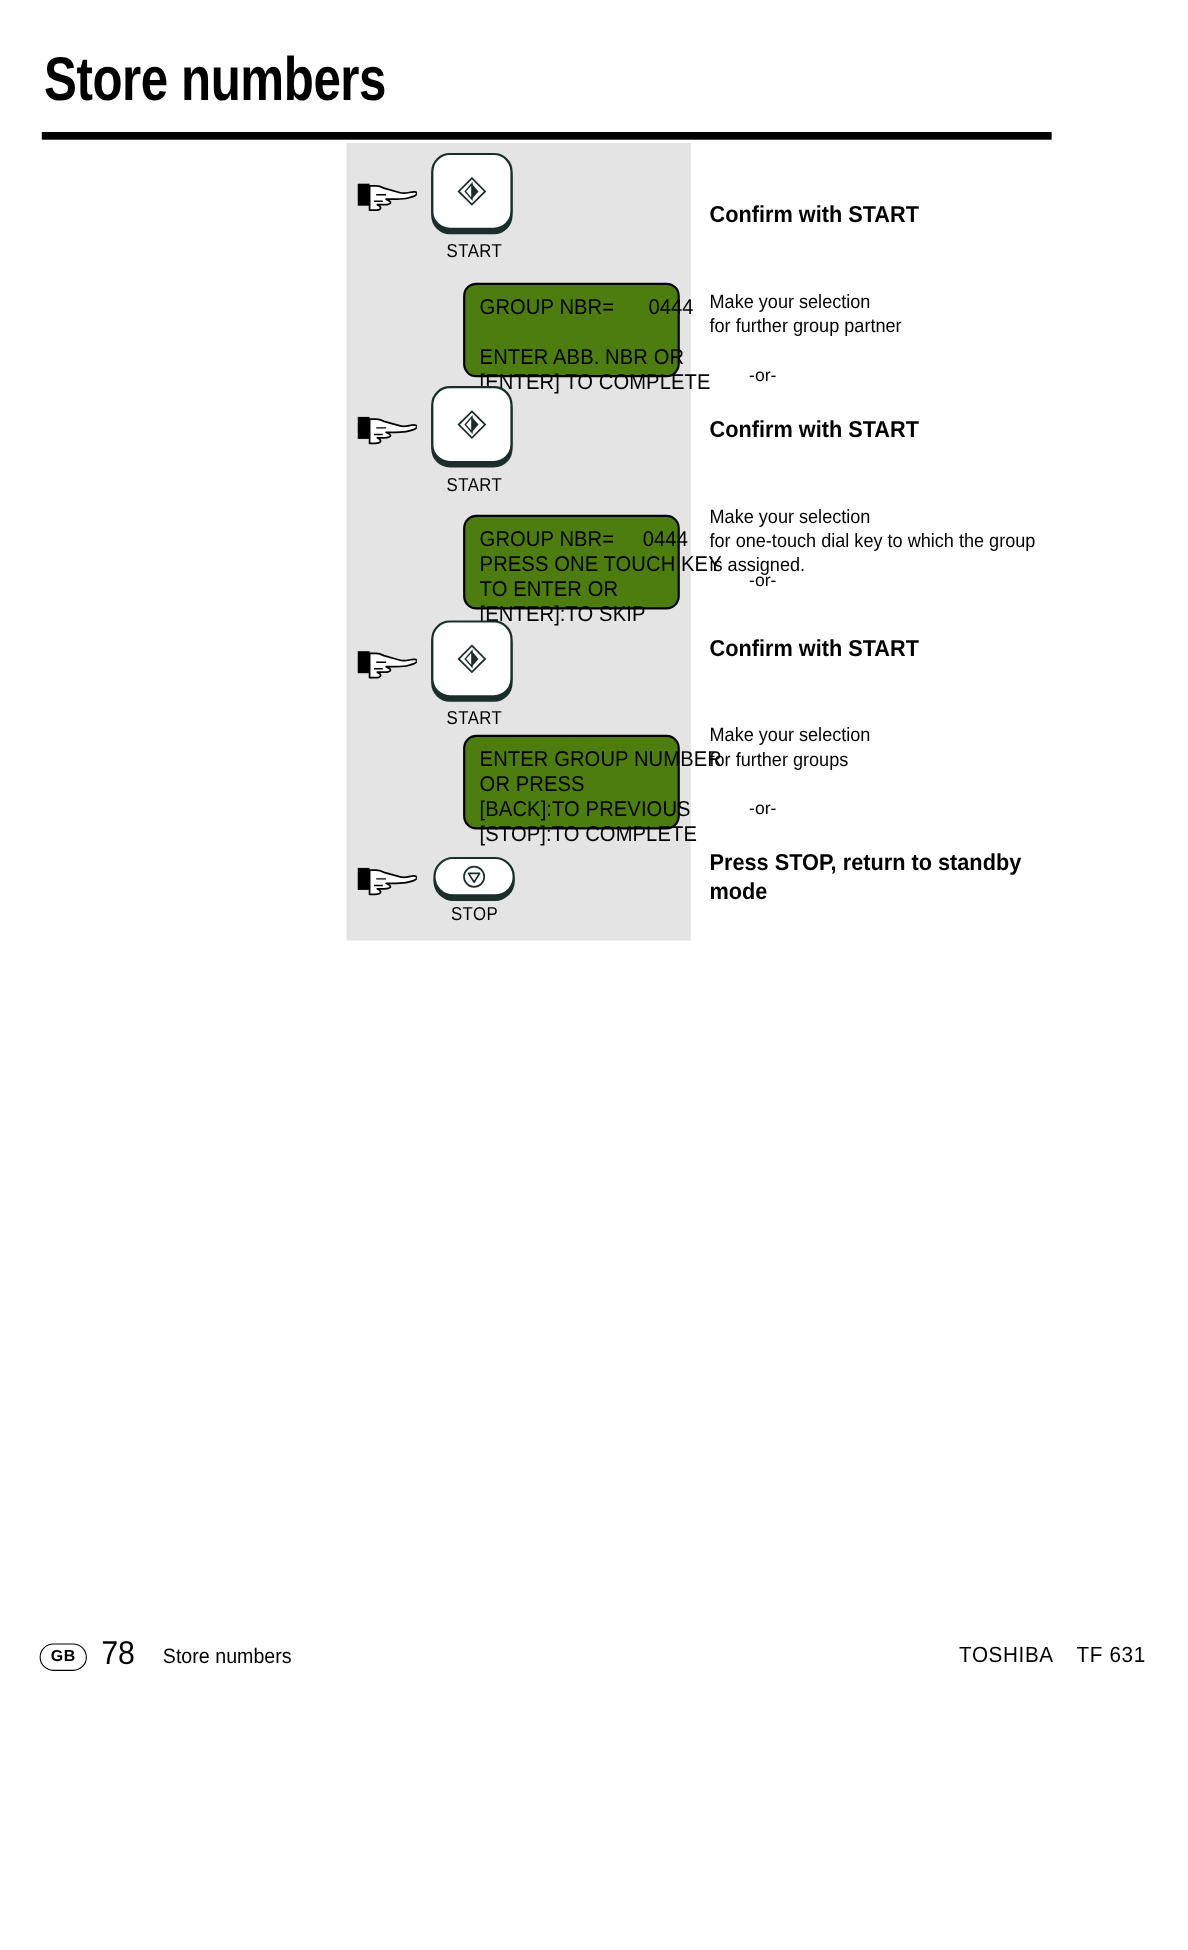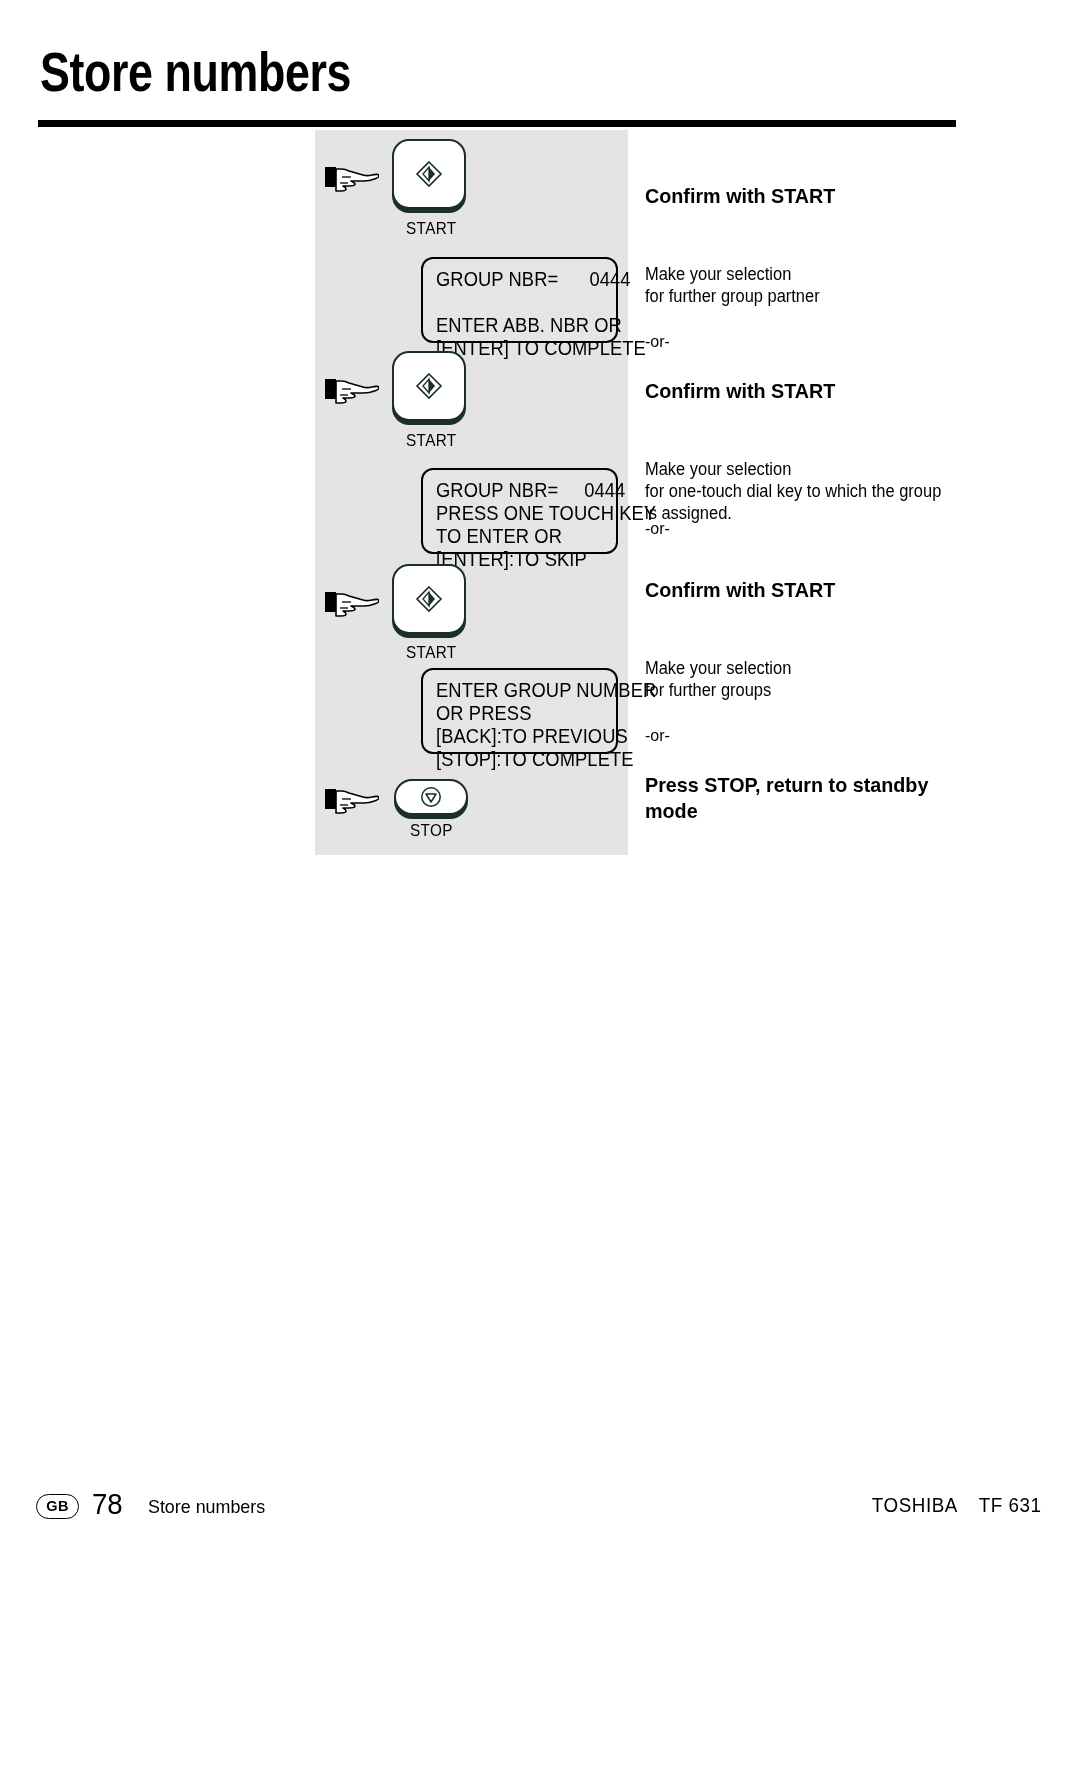--- a/index.html
+++ b/index.html
@@ -101,21 +101,21 @@
     font-weight: normal;
     letter-spacing: 0.4px;
     transform: scaleX(0.90);
     transform-origin: left top;
     white-space: nowrap;
   }
 
   
   .lcd {
     position: absolute;
-    background: #e5e5e5;
+    background: #4d7c0f;
     border: 2.5px solid #000000;
     border-radius: 12px;
     box-sizing: border-box;
     padding: 9px 0 9px 13px;
   }
   .lcd-line {
     font-size: 19.5px;
     line-height: 23px;
     letter-spacing: 0.1px;
     white-space: pre;
@@ -139,20 +139,21 @@
   .note-plain {
     font-size: 17.5px;
     font-weight: normal;
     line-height: 22px;
     transform: scaleX(0.94);
     transform-origin: left top;
   }
   .note-or {
     font-size: 16px;
     line-height: 20px;
+    margin-left: 36px;
   }
 
   
   .footer-lang {
     position: absolute;
     left: 36px;
     top: 1494px;
     width: 43px;
     height: 25px;
     border: 1.6px solid #000000;

